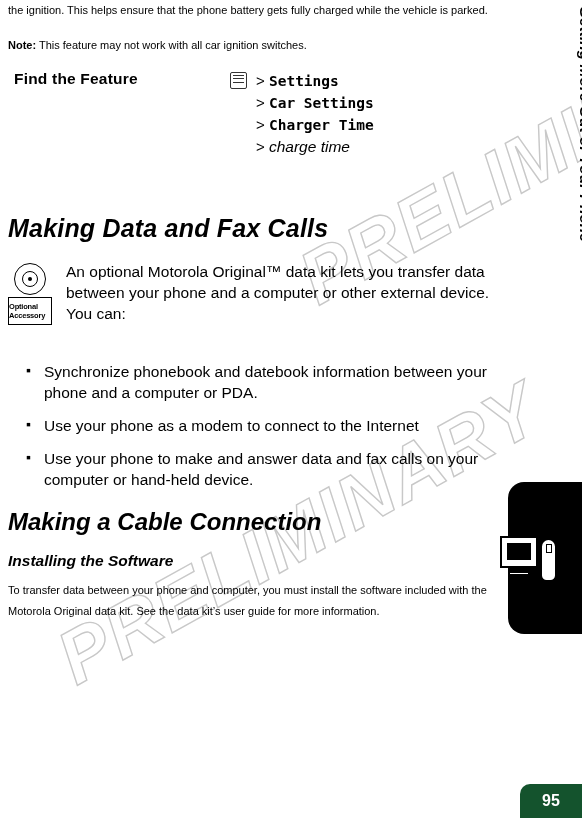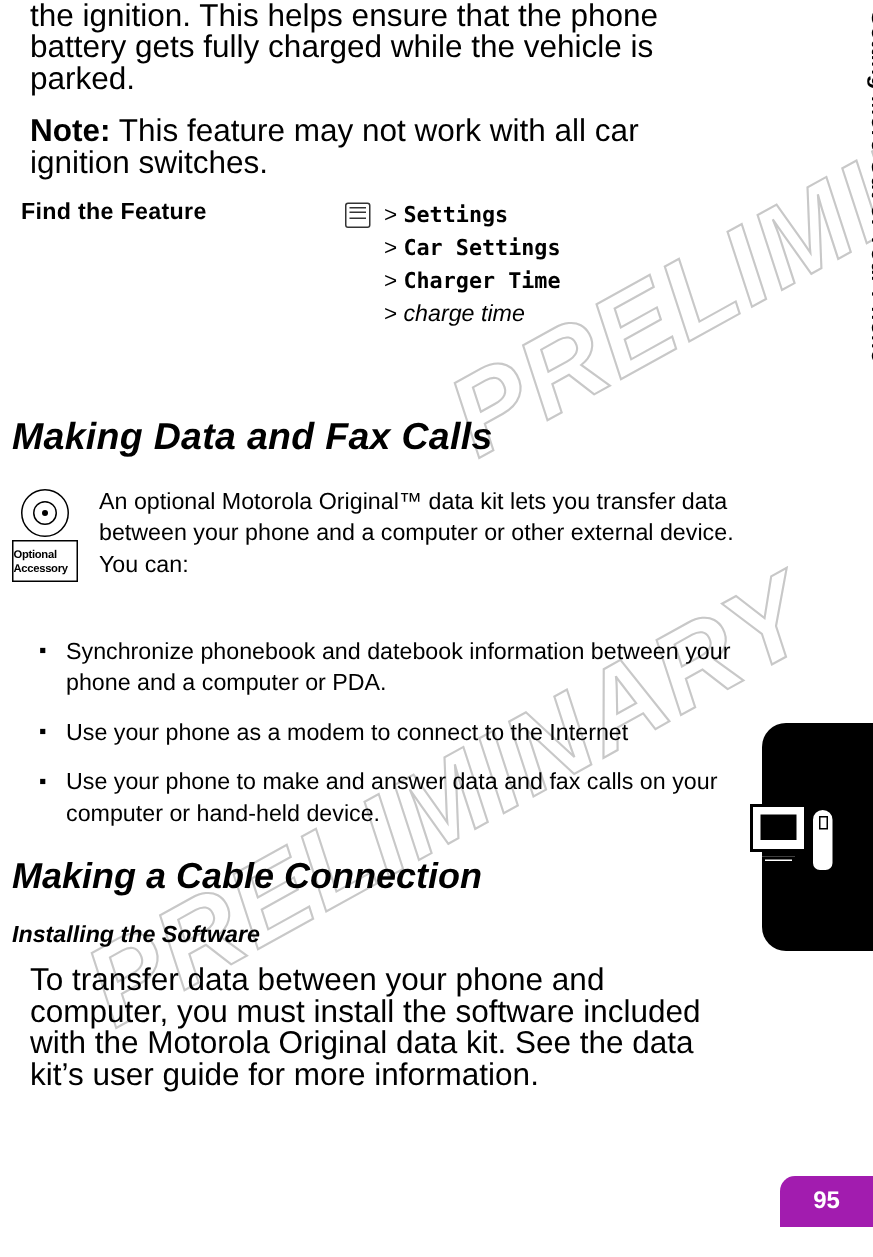--- a/index.html
+++ b/index.html
@@ -72,44 +72,44 @@
     z-index: 2;
   }
 
   
   .page-num {
     position: absolute;
     right: 0px;
     top: 784px;
     width: 62px;
     height: 34px;
-    background: #a21caf;
+    background: #14532d;
     border-top-left-radius: 10px;
     color: #ffffff;
     font-size: 16px;
     font-weight: bold;
     display: flex;
     align-items: center;
     justify-content: center;
     z-index: 9;
   }
 
   
   .content {
     position: absolute;
     left: 8px;
     top: 0;
     width: 490px;
     z-index: 6;
   }
 
   p.body {
-    font-size: 21px;
+    font-size: 11px;
     line-height: 21px;
-    margin: 0 0 14px 12px;
+    margin: 0 0 14px 0;
   }
   .note-label { font-weight: bold; }
 
   
   .find-feature {
     position: relative;
     margin: 10px 0 24px 0;
     min-height: 120px;
   }
   .ff-title {

